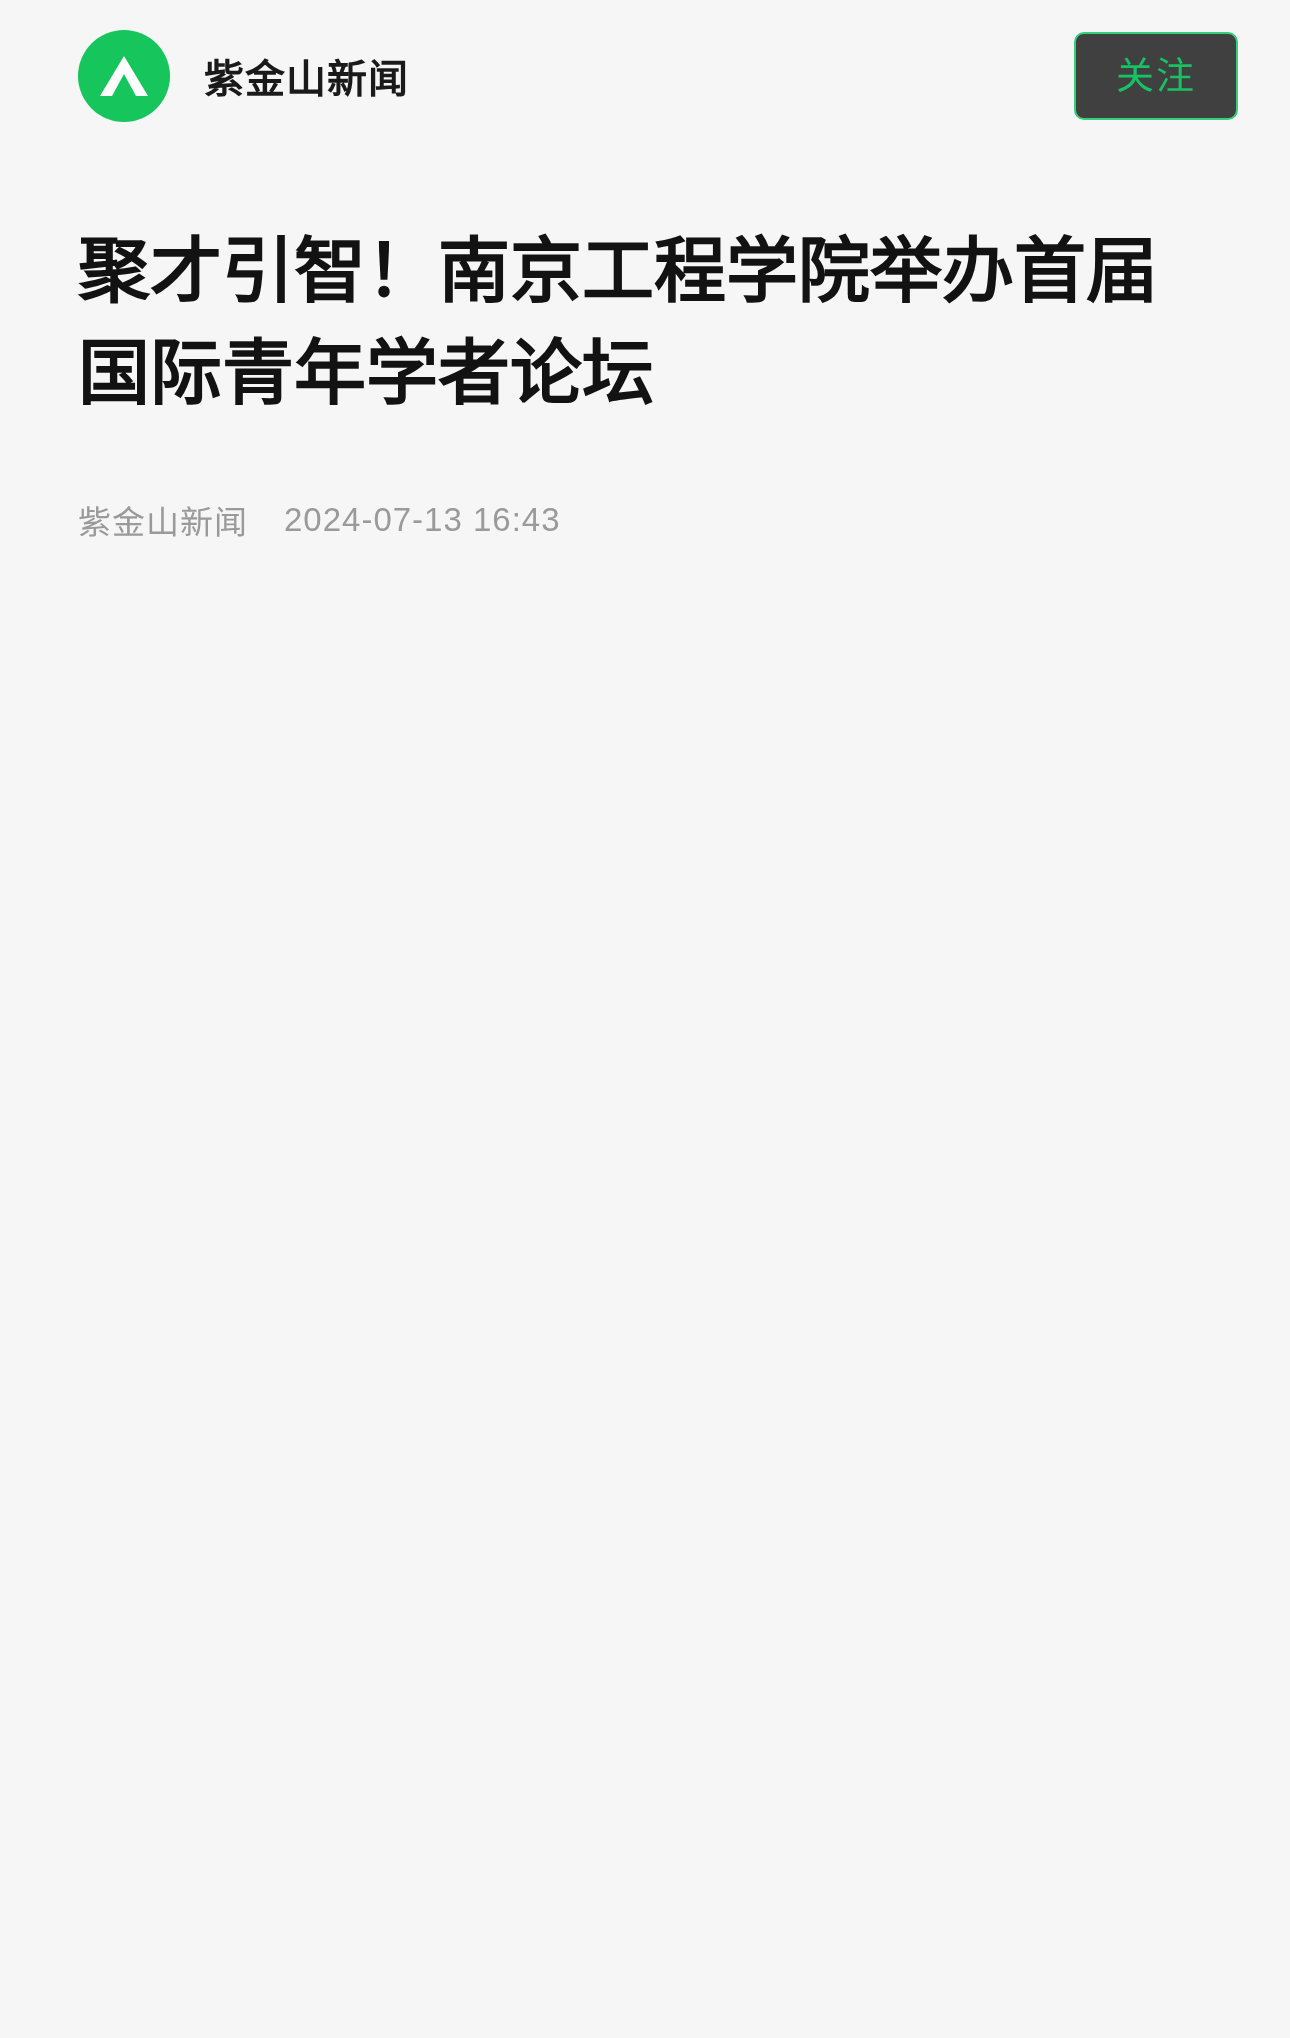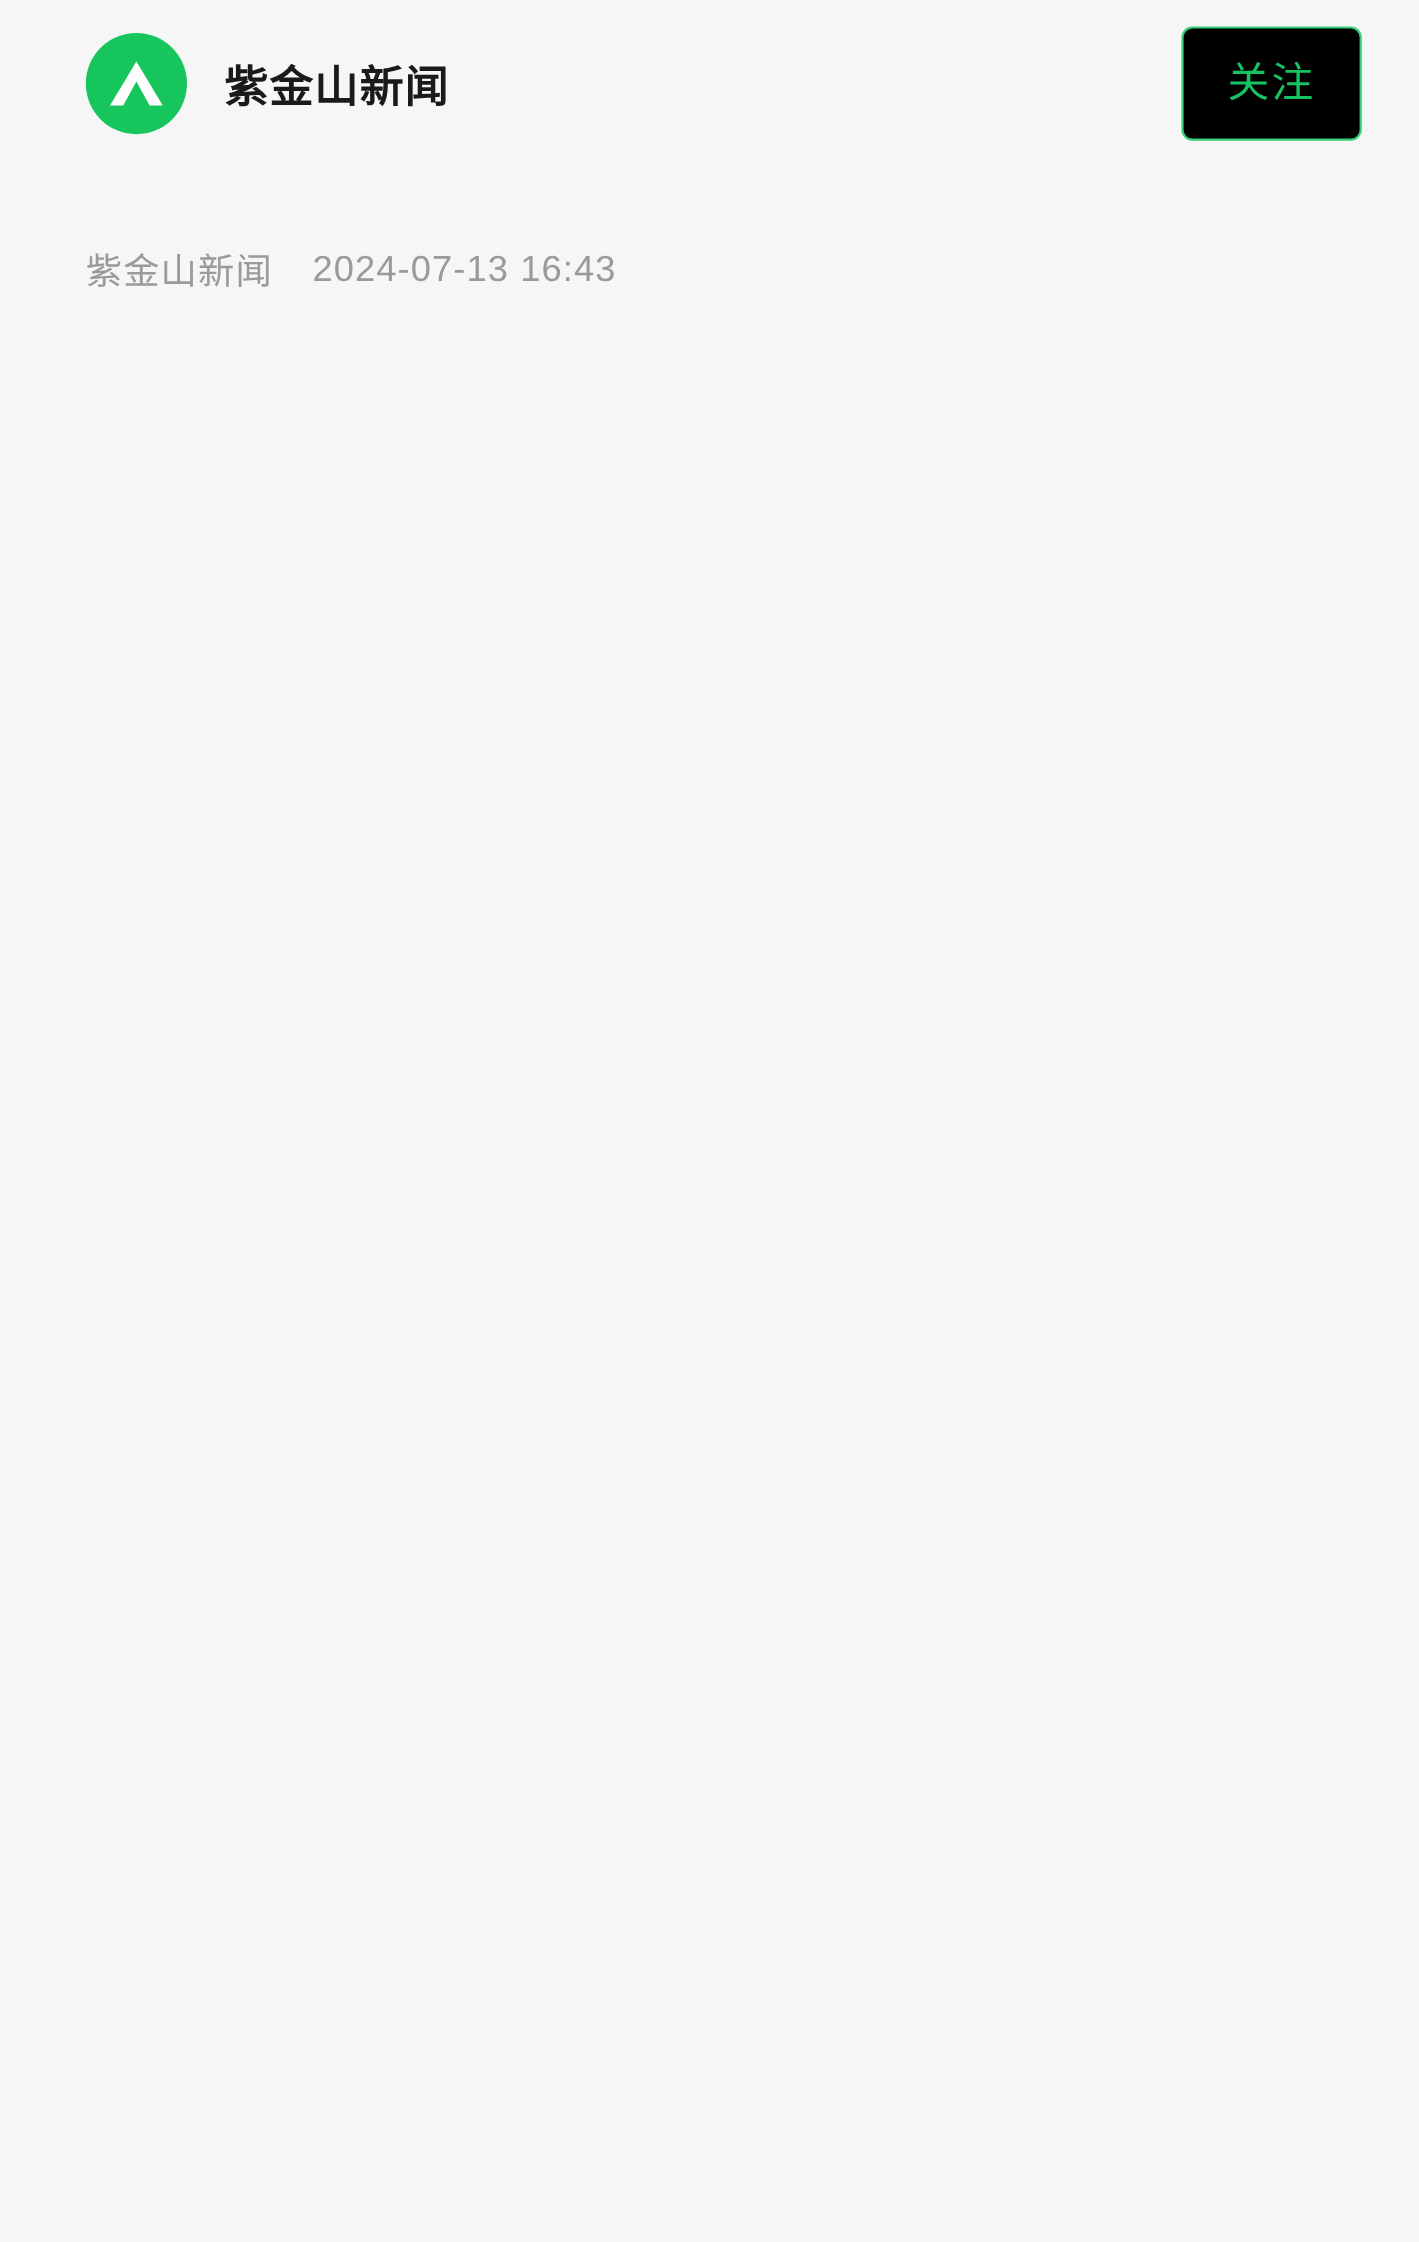--- a/index.html
+++ b/index.html
@@ -46,26 +46,26 @@
     font-size: 40px;
     color: #1a1a1a;
     font-weight: 600;
     letter-spacing: 1px;
     white-space: nowrap;
   }
   .spacer { flex: 1 1 auto; }
   .follow-btn {
     border: 2px solid #36d07a;
     color: #17c262;
-    background: #000000;
+    background: #404040;
     border-radius: 10px;
     font-size: 38px;
     font-weight: 500;
     padding: 0 40px;
-    height: 104px;
+    height: 88px;
     line-height: 84px;
     box-sizing: border-box;
     cursor: pointer;
     letter-spacing: 2px;
   }
 
   
   .article {
     padding: 0 78px;
     box-sizing: border-box;
@@ -107,20 +107,21 @@
         <path d="M28 2 L52 42 L40 42 L28 20 L16 42 L4 42 Z" fill="#ffffff"></path>
         <path d="M28 24 L36 42 L20 42 Z" fill="#16c65c"></path>
       </svg>
     </div>
     <div class="account-name">紫金山新闻</div>
     <div class="spacer"></div>
     <button class="follow-btn">关注</button>
   </div>
 
   <div class="article">
+    <h1 class="title">聚才引智！南京工程学院举办首届国际青年学者论坛</h1>
 
     <div class="meta">
       <span>紫金山新闻</span>
       <span>2024-07-13 16:43</span>
     </div>
 
   </div>
 
 </div>
 

